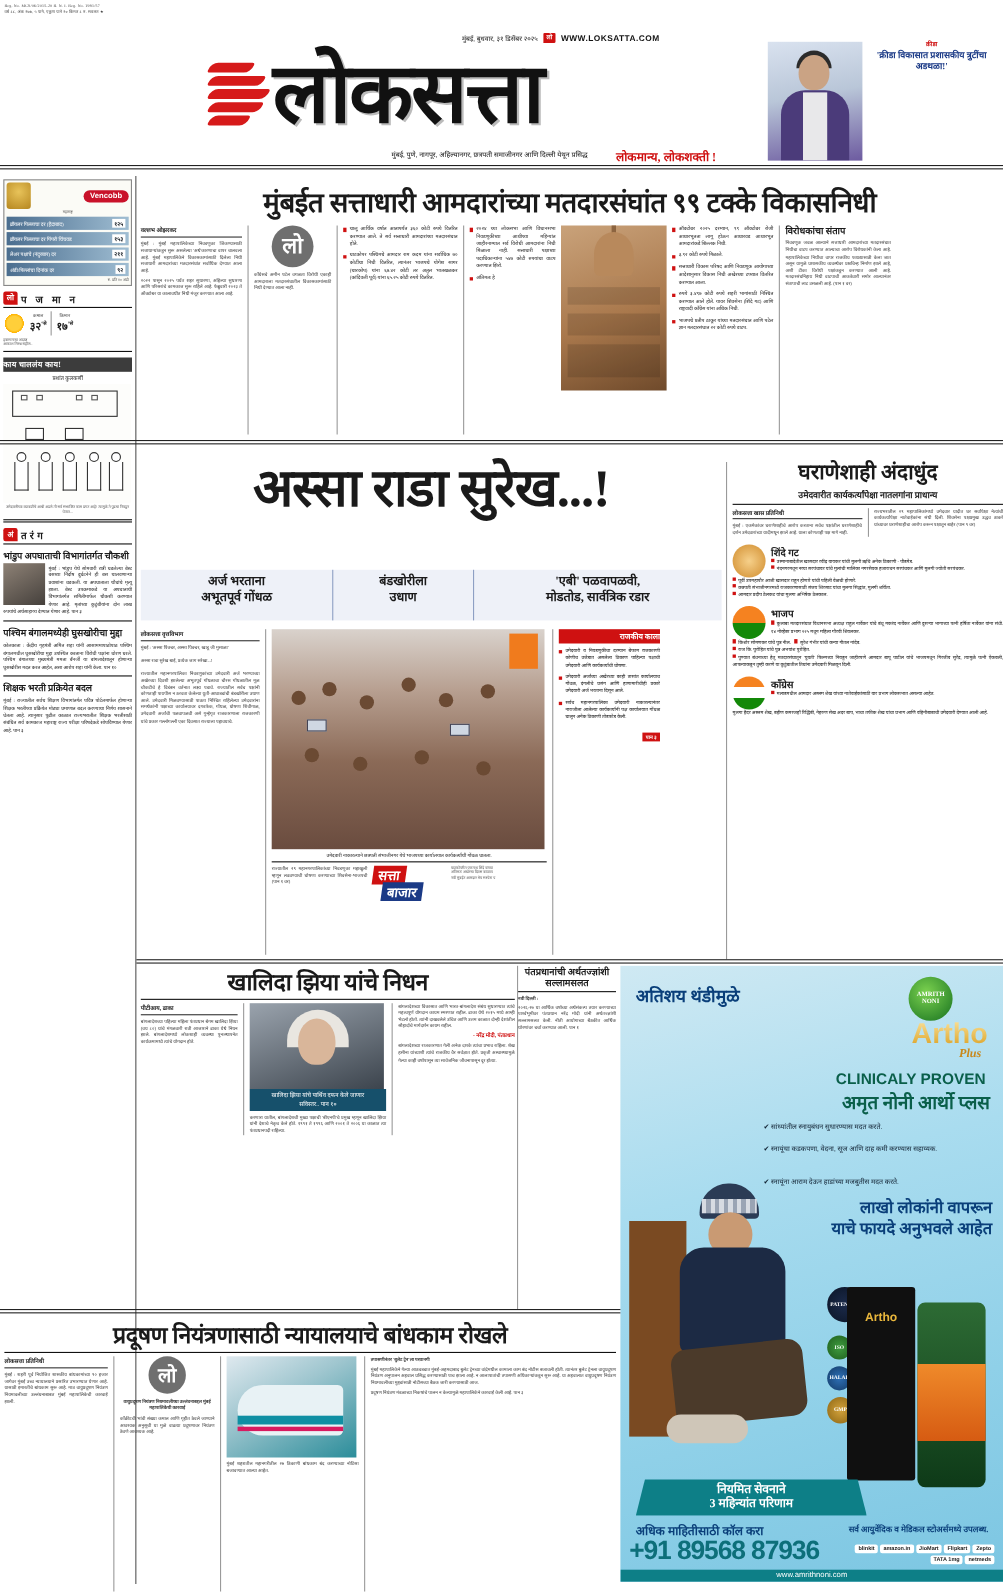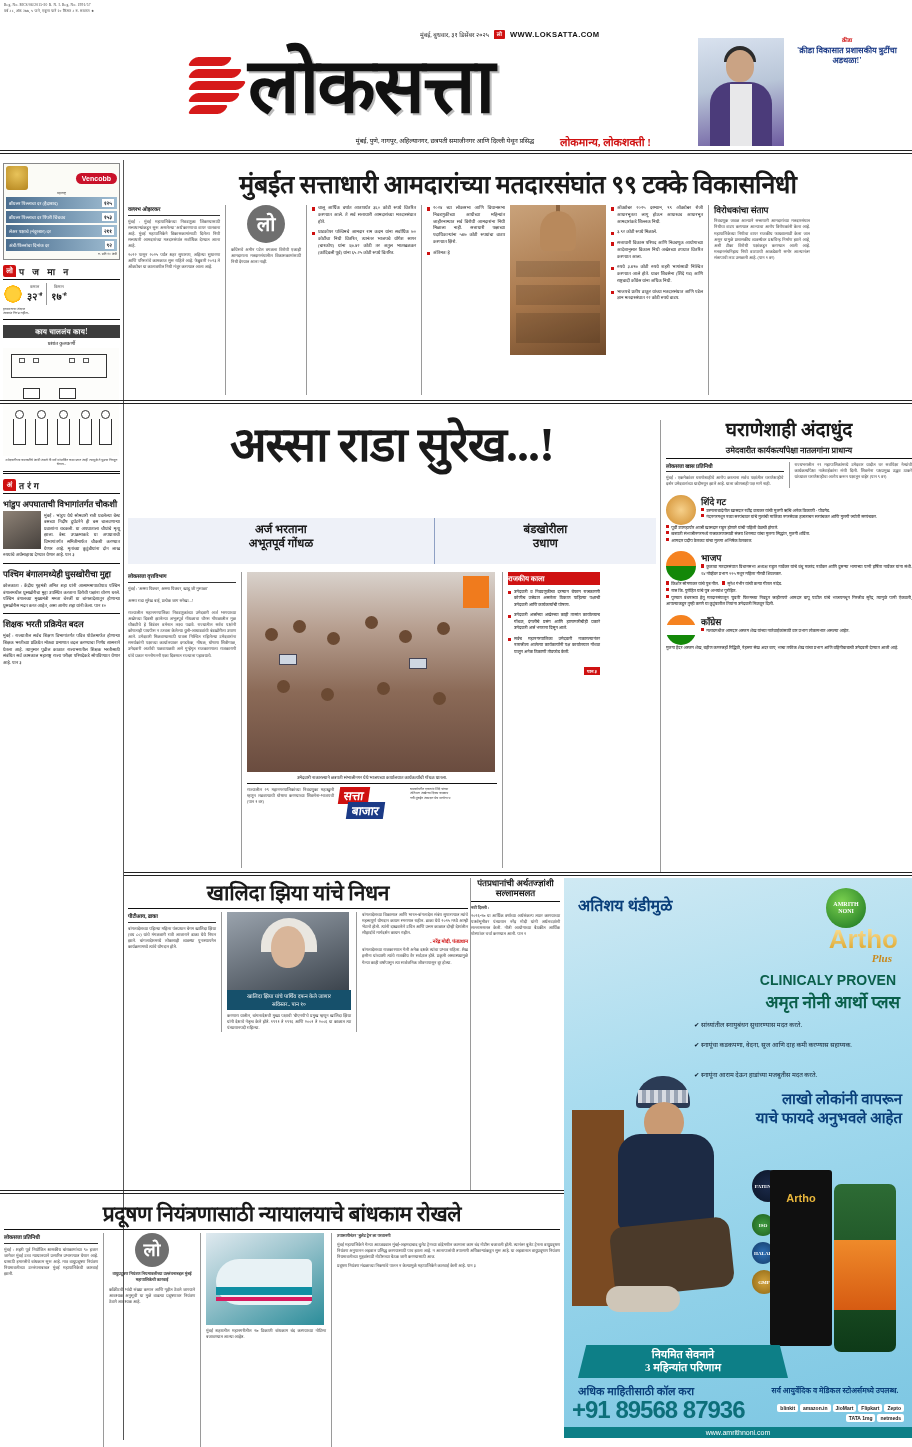--- a/index.html
+++ b/index.html
@@ -81,21 +81,21 @@
   .sec-tag .mark { width:13px; height:12px; background:#cf1111; color:#fff; font-size:7px; font-weight:700; text-align:center; line-height:12px; border-radius:2px 2px 0 2px;}
   .sec-tag .nm { font-size:9px; font-weight:700; letter-spacing:3px; }
 
   .weather { display:flex; align-items:center; gap:4px; margin-top:3px; }
   .sun { width:20px; height:20px; background:radial-gradient(circle, #ffcf3a 45%, #ffb300 60%, transparent 62%); border-radius:50%; }
   .wcell { text-align:center; }
   .wlab { font-size:4px; color:#444; }
   .wval { font-size:10px; font-weight:700; }
   .wval sup { font-size:4.5px; }
 
-  .blk-bar { background:#3c3c3c; color:#fff; font-size:7.2px; font-weight:700; text-align:center; padding:1.5px 0; margin-top:5px; letter-spacing:.3px;}
+  .blk-bar { background:#3c3c3c; color:#fff; font-size:7.2px; font-weight:700; padding:1.5px 0; margin-top:5px; letter-spacing:.3px;}
   .cartoonist { text-align:center; font-size:5px; margin-top:2px; color:#222; }
   .cartoon { width:116px; height:108px; margin-top:2px; background:#fdfdfb; position:relative; overflow:hidden; border:0;}
   .cartoon .bldg { position:absolute; top:6px; left:8px; width:96px; height:24px; border:1px solid #333; }
   .cartoon .win { position:absolute; width:6px; height:5px; border:1px solid #555; top:10px;}
   .cartoon .person { position:absolute; bottom:4px; width:13px; height:42px; }
   .cartoon .person .h { width:9px; height:9px; border:1px solid #333; border-radius:50%; margin:0 auto; background:#fff;}
   .cartoon .person .b { width:13px; height:26px; border:1px solid #333; border-top:0; background:#fff;}
   .cartoon .sign { position:absolute; width:17px; height:11px; border:1px solid #333; background:#fff; top:40px;}
 
   .rail-art-h { font-size:8.4px; font-weight:700; line-height:1.2; margin-top:6px; }
@@ -123,21 +123,21 @@
   .sub-cell:first-child { border-left:0; }
 
   
   .cbody { position:absolute; left:128px; top:572px; width:528px; height:300px; }
   .crowd { width:248px; height:200px; background:linear-gradient(180deg,#d9d2cc 0%,#b79f90 28%,#8b6a57 60%,#6a4c3f 100%); position:relative; overflow:hidden;}
   .crowd .flag { position:absolute; right:6px; top:4px; width:26px; height:32px; background:#f07b1d; }
   .crowd .phone { position:absolute; width:18px; height:11px; background:#cfd7e2; border:1px solid #445; }
   .crowd .head { position:absolute; width:13px; height:13px; border-radius:50%; background:#6b4a33; }
   .caption { font-size:4.4px; text-align:center; margin-top:2px; color:#222; }
 
-  .redbox-h { background:#cf1111; color:#fff; font-size:7px; font-weight:700; text-align:left; padding:2px 0;}
+  .redbox-h { background:#cf1111; color:#fff; font-size:7px; font-weight:700; text-align:right; padding:2px 0;}
   .redbul { font-size:4.3px; line-height:1.5; text-align:justify; padding-left:6px; position:relative; margin-top:4px;}
   .redbul:before { content:""; position:absolute; left:0; top:2.2px; width:3.2px; height:3.2px; background:#cf1111;}
   .satta { width:66px; height:34px; position:relative; }
   .satta .b1 { position:absolute; left:0; top:0; background:#cf1111; color:#fff; font-size:12px; font-weight:700; padding:0 5px; transform:skewX(-8deg);}
   .satta .b2 { position:absolute; left:8px; top:15px; background:#1b3a86; color:#fff; font-size:12px; font-weight:700; padding:0 5px; transform:skewX(-8deg);}
   .pagetag { display:inline-block; background:#cf1111; color:#fff; font-size:4.6px; padding:1px 3px; font-weight:700;}
 
   
   .rcol { position:absolute; left:660px; top:420px; width:252px; height:452px; padding-left:5px; }
   .rcol-h { font-size:19px; font-weight:700; text-align:center; line-height:1.1; }
@@ -426,20 +426,22 @@
 
   <div class="band" style="top:400px;"></div>
 
   <div class="big-head">अस्सा राडा सुरेख...!</div>
 
   <div class="sub-strip">
     <div class="sub-cell" style="white-space:pre-line">अर्ज भरताना
 अभूतपूर्व गोंधळ</div>
     <div class="sub-cell" style="white-space:pre-line;flex:.72">बंडखोरीला
 उधाण</div>
+    <div class="sub-cell" style="white-space:pre-line;flex:1.3">'एबी' पळवापळवी,
+मोडतोड, सार्वत्रिक रडार</div>
   </div>
 
   <div class="cbody">
     <div class="colwrap" style="height:296px">
 
       <div class="col" style="max-width:108px;flex:0 0 108px">
         <div class="byline">लोकसत्ता वृत्तविभाग</div>
         <div class="tiny just" style="margin-top:3px;white-space:pre-line">मुंबई : 'अस्सा पिक्चर, अस्सा पिक्चर, खाडू जी मुसाळा'
 
 अस्सा राडा सुरेख बाई, प्रत्येक जाग सरेखा...!

